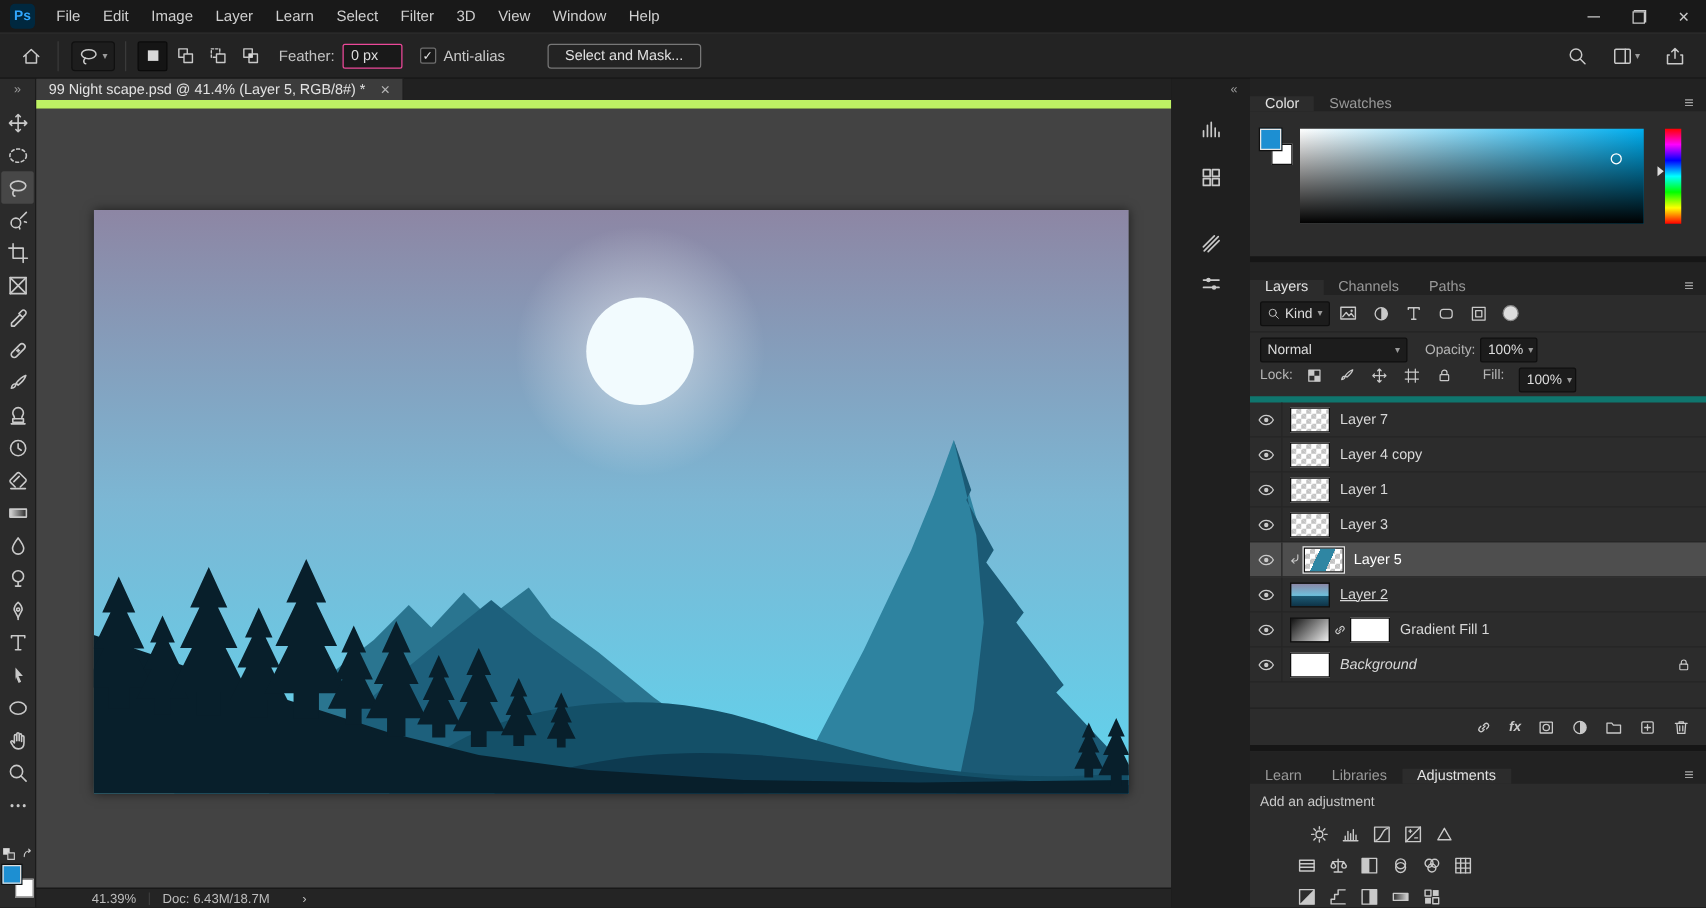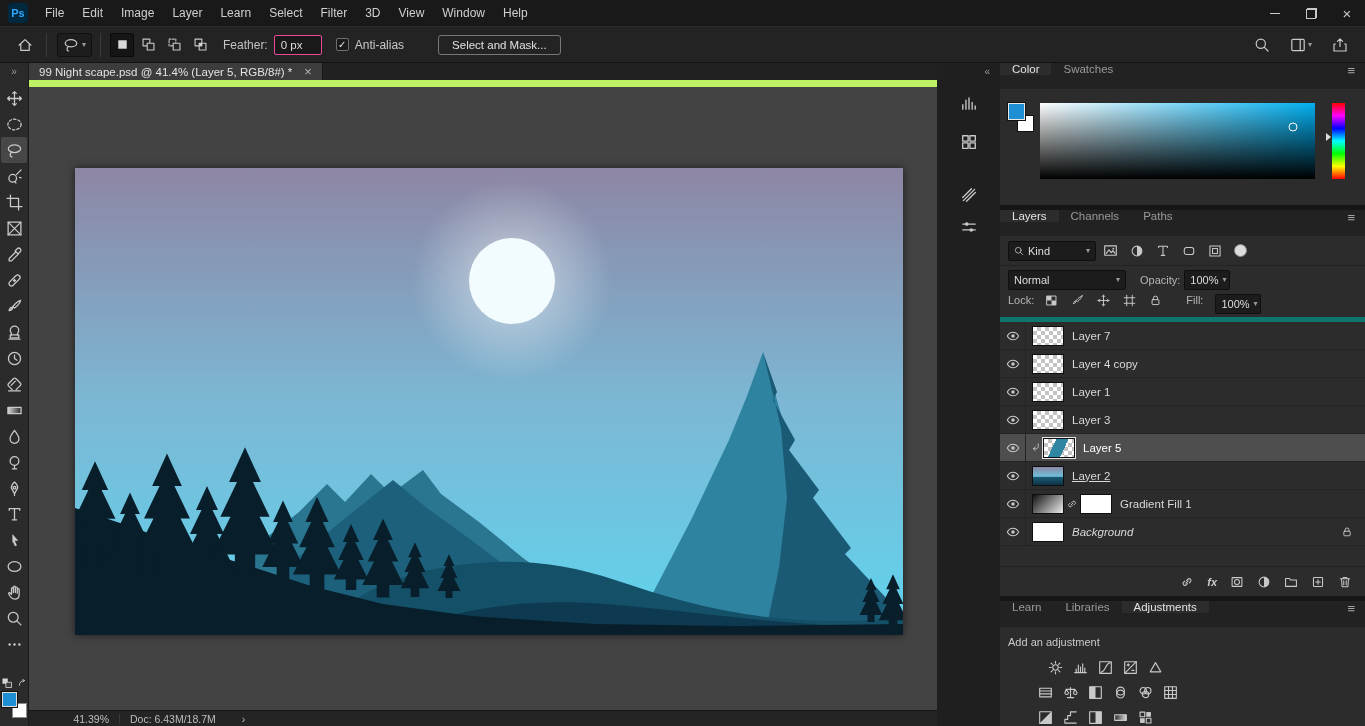--- a/index.html
+++ b/index.html
@@ -83,21 +83,21 @@
   .dock-btn{width:32px;height:30px;display:flex;align-items:center;justify-content:center;border-radius:3px;margin-top:9px;}
   .dock-gap{height:14px;}
 
   
   .right-dock{position:absolute;left:1000px;top:63px;width:365px;height:663px;background:#161616;
     display:flex;flex-direction:column;gap:5px;}
   .panel{background:#2c2c2c;overflow:hidden;}
   .p-color{height:142px;}
   .p-layers{height:386px;display:flex;flex-direction:column;}
   .p-adjust{flex:1;}
-  .tabs{height:26px;background:#222;display:flex;align-items:flex-start;flex:none;}
+  .tabs{height:26px;background:#222;display:flex;align-items:flex-end;flex:none;}
   .tab{padding:0 12px;display:flex;align-items:center;font-size:11.5px;color:#9a9a9a;}
   .tab.active{background:#2c2c2c;color:#e3e3e3;}
   .menu-btn{margin-left:auto;padding:0 10px;display:flex;align-items:center;color:#a5a5a5;font-size:13px;}
 
   
   .color-body{position:relative;height:116px;}
   .mini-swatches{position:absolute;left:8px;top:14px;width:30px;height:34px;}
   .msw-bg{position:absolute;left:9px;top:12px;width:17px;height:17px;background:#fff;border:1px solid #111;}
   .msw-fg{position:absolute;left:0;top:0;width:17px;height:17px;background:#1d8fd2;border:1px solid #e8e8e8;box-shadow:0 0 0 1px #111;}
   .sat-field{position:absolute;left:40px;top:14px;width:275px;height:76px;
@@ -107,21 +107,21 @@
   .hue-strip{position:absolute;right:20px;top:14px;width:13px;height:76px;
     background:linear-gradient(#f00,#f0f,#00f,#0ff,#0f0,#ff0,#f00);}
   .hue-marker{position:absolute;right:34px;top:44px;width:0;height:0;
     border-top:4px solid transparent;border-bottom:4px solid transparent;border-left:5px solid #ddd;}
 
   
   .filter-row{height:30px;display:flex;align-items:center;padding:0 8px;gap:3px;border-bottom:1px solid #232323;flex:none;}
   .combo{height:20px;background:#1c1c1c;border:1px solid #0f0f0f;border-radius:2px;display:flex;
     align-items:center;padding:0 5px;font-size:11px;color:#ddd;gap:4px;}
   .combo .chev{margin-left:auto;font-size:8px;color:#9a9a9a;line-height:1;}
-  .kind-combo{width:88px;}
+  .kind-combo{width:56px;}
   .fbtn{width:23px;height:22px;display:flex;align-items:center;justify-content:center;border-radius:2px;}
   .toggle-dot{width:13px;height:13px;border-radius:50%;background:#dcdcdc;margin-left:5px;border:1px solid #888;}
   .blend-row{height:28px;display:flex;align-items:center;padding:0 8px;font-size:11px;color:#b5b5b5;flex:none;}
   .blend-combo{width:118px;}
   .small-combo{width:46px;margin-left:4px;}
   .lock-row{height:28px;display:flex;align-items:flex-start;padding:0 8px;font-size:11px;color:#b5b5b5;
     border-bottom:5px solid #0f766e;flex:none;gap:8px;}
   .lock-ic{width:18px;display:flex;justify-content:center;}
   .fill-label{margin-left:14px;}
   .layer-rows{flex:none;}

